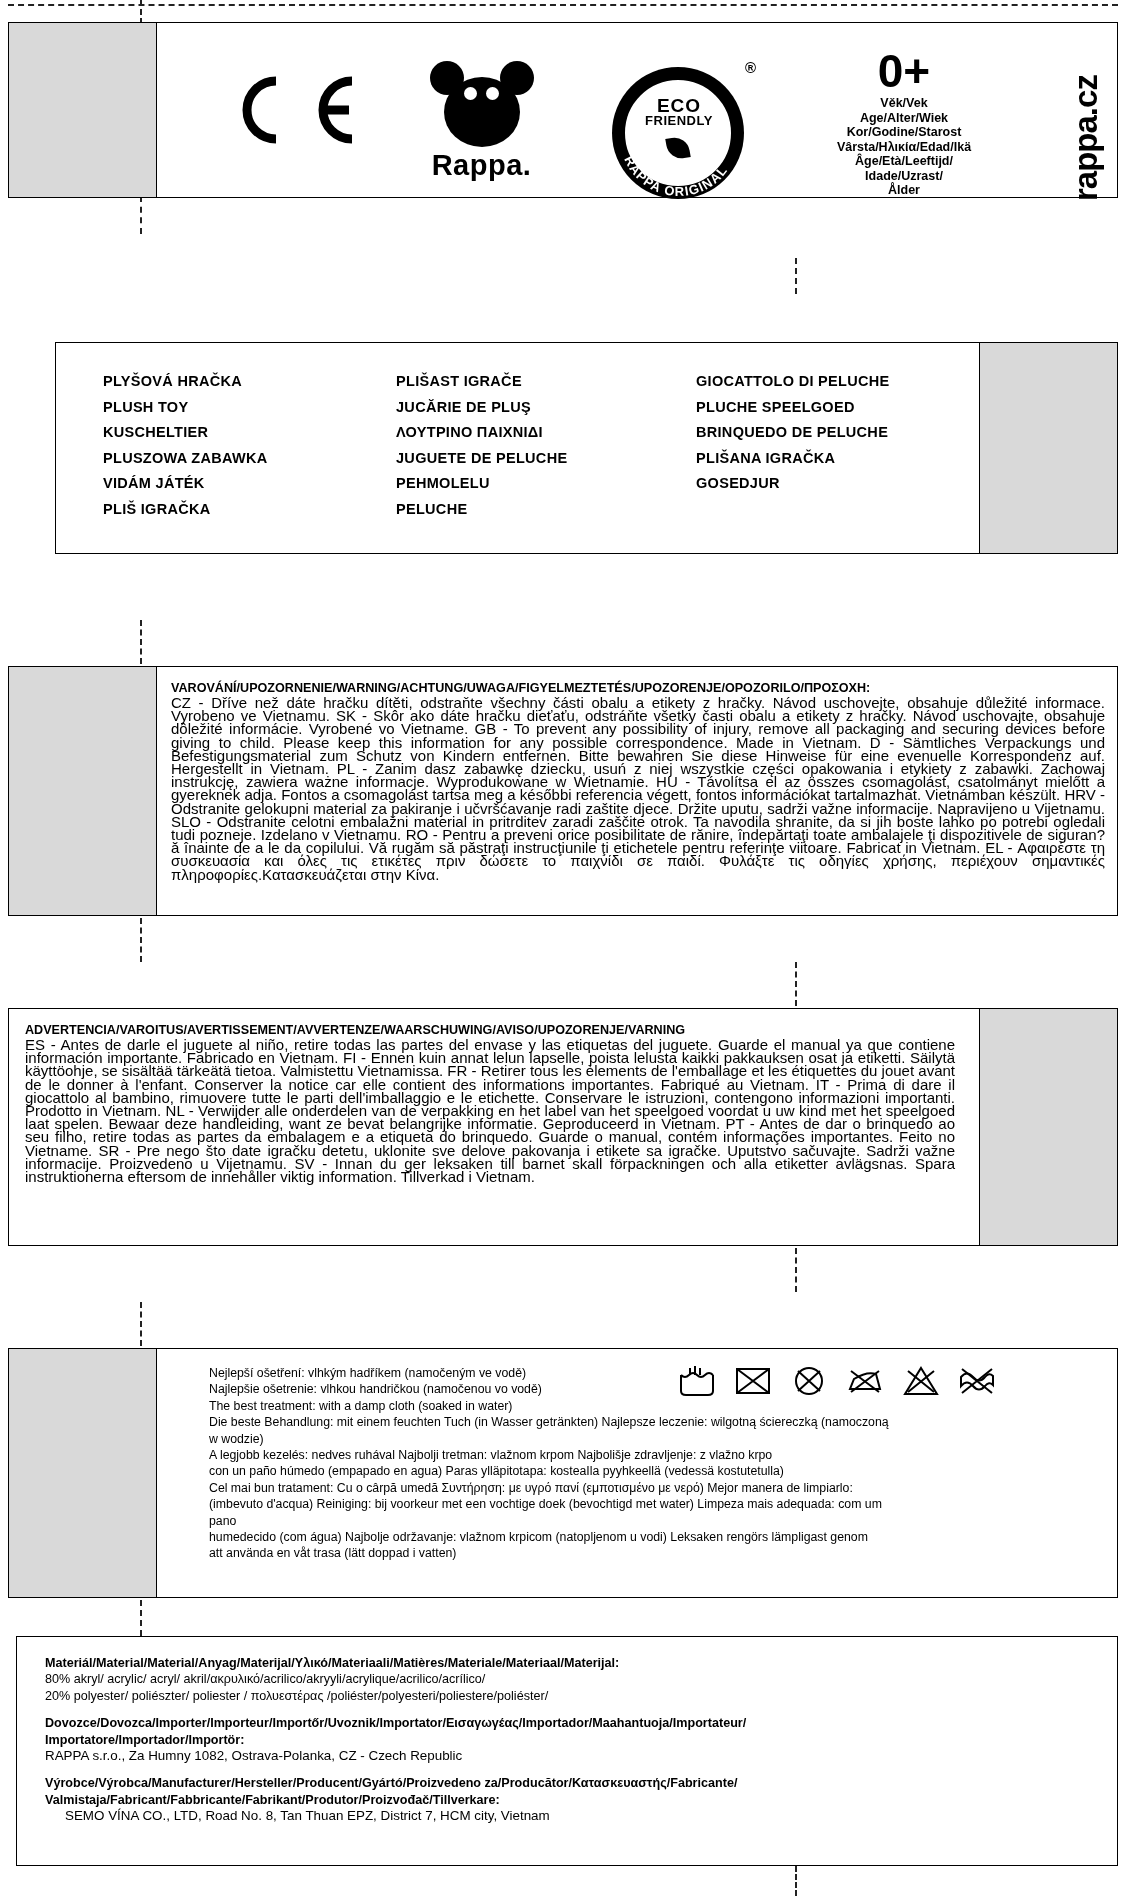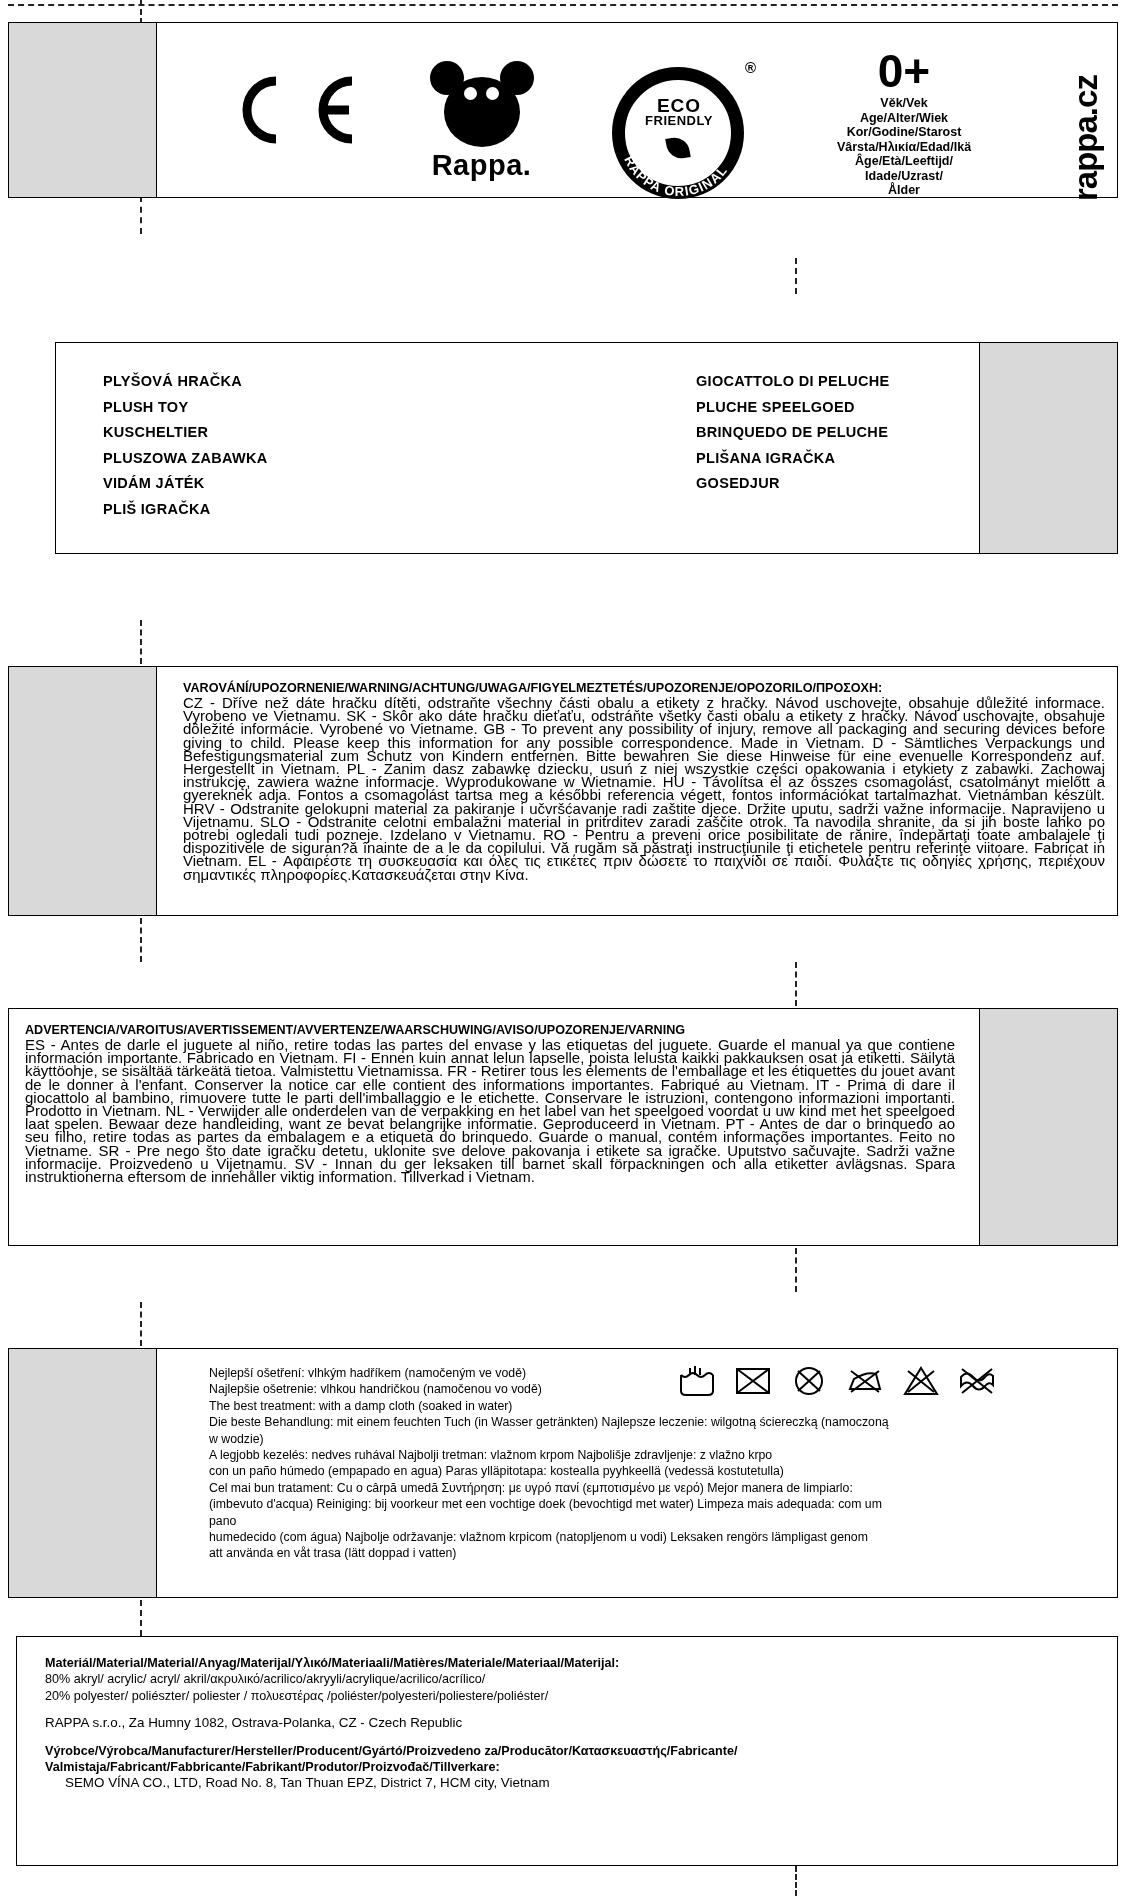--- a/index.html
+++ b/index.html
@@ -48,21 +48,21 @@
   #names{left:55px;top:342px;width:1063px;height:212px;}
   #names .rightgray{position:absolute;right:0;top:0;width:138px;height:100%;background:#d9d9d9;border-left:1px solid #000;box-sizing:border-box;}
   .namecol{position:absolute;top:26px;font-size:14.5px;font-weight:bold;line-height:25.5px;letter-spacing:.3px;}
   .c1{left:47px;}
   .c2{left:340px;}
   .c3{left:640px;}
 
   
   #warn1{left:8px;top:666px;width:1110px;height:250px;}
   #warn1 .leftgray{position:absolute;left:0;top:0;width:148px;height:100%;background:#d9d9d9;border-right:1px solid #000;box-sizing:border-box;}
-  #warn1 .body{position:absolute;left:162px;top:14px;right:12px;margin-left:12px;}
+  #warn1 .body{position:absolute;left:162px;top:14px;right:12px;}
   .warn-title{font-size:12.6px;font-weight:bold;margin-bottom:1px;}
   .warn-text{font-size:15px;line-height:13.2px;text-align:justify;}
 
   
   #warn2{left:8px;top:1008px;width:1110px;height:238px;}
   #warn2 .rightgray{position:absolute;right:0;top:0;width:138px;height:100%;background:#d9d9d9;border-left:1px solid #000;box-sizing:border-box;}
   #warn2 .body{position:absolute;left:16px;top:14px;width:930px;}
 
   
   #care{left:8px;top:1348px;width:1110px;height:250px;}
@@ -151,20 +151,28 @@
   <div class="panel" id="names">
     <div class="rightgray"></div>
     <div class="namecol c1">
       <div>PLYŠOVÁ HRAČKA</div>
       <div>PLUSH TOY</div>
       <div>KUSCHELTIER</div>
       <div>PLUSZOWA ZABAWKA</div>
       <div>VIDÁM JÁTÉK</div>
       <div>PLIŠ IGRAČKA</div>
     </div>
+    <div class="namecol c2">
+      <div>PLIŠAST IGRAČE</div>
+      <div>JUCĂRIE DE PLUŞ</div>
+      <div>ΛΟΥΤΡΙΝΟ ΠΑΙΧΝΙΔΙ</div>
+      <div>JUGUETE DE PELUCHE</div>
+      <div>PEHMOLELU</div>
+      <div>PELUCHE</div>
+    </div>
     <div class="namecol c3">
       <div>GIOCATTOLO DI PELUCHE</div>
       <div>PLUCHE SPEELGOED</div>
       <div>BRINQUEDO DE PELUCHE</div>
       <div>PLIŠANA IGRAČKA</div>
       <div>GOSEDJUR</div>
     </div>
   </div>
 
   <div class="panel" id="warn1">
@@ -244,20 +252,22 @@
       </div>
     </div>
   </div>
 
   <div class="panel" id="material">
     <div class="body">
       <div class="mat-h">Materiál/Material/Material/Anyag/Materijal/Υλικό/Materiaali/Matières/Materiale/Materiaal/Materijal:</div>
       <div>80% akryl/ acrylic/ acryl/ akril/ακρυλικό/acrilico/akryyli/acrylique/acrilico/acrílico/</div>
       <div>20% polyester/ poliészter/ poliester / πολυεστέρας /poliéster/polyesteri/poliestere/poliéster/</div>
       <div class="gap"></div>
+      <div class="mat-h" style="white-space:pre-line">Dovozce/Dovozca/Importer/Importeur/Importőr/Uvoznik/Importator/Εισαγωγέας/Importador/Maahantuoja/Importateur/
+Importatore/Importador/Importör:</div>
       <div style="font-size:13.4px;">RAPPA s.r.o., Za Humny 1082, Ostrava-Polanka, CZ - Czech Republic</div>
       <div class="gap"></div>
       <div class="mat-h" style="white-space:pre-line">Výrobce/Výrobca/Manufacturer/Hersteller/Producent/Gyártó/Proizvedeno za/Producător/Κατασκευαστής/Fabricante/
 Valmistaja/Fabricant/Fabbricante/Fabrikant/Produtor/Proizvođač/Tillverkare:</div>
       <div style="font-size:13.4px;margin-left:20px;">SEMO VÍNA CO., LTD, Road No. 8, Tan Thuan EPZ, District 7, HCM city, Vietnam</div>
     </div>
   </div>
 
 </div>
 

